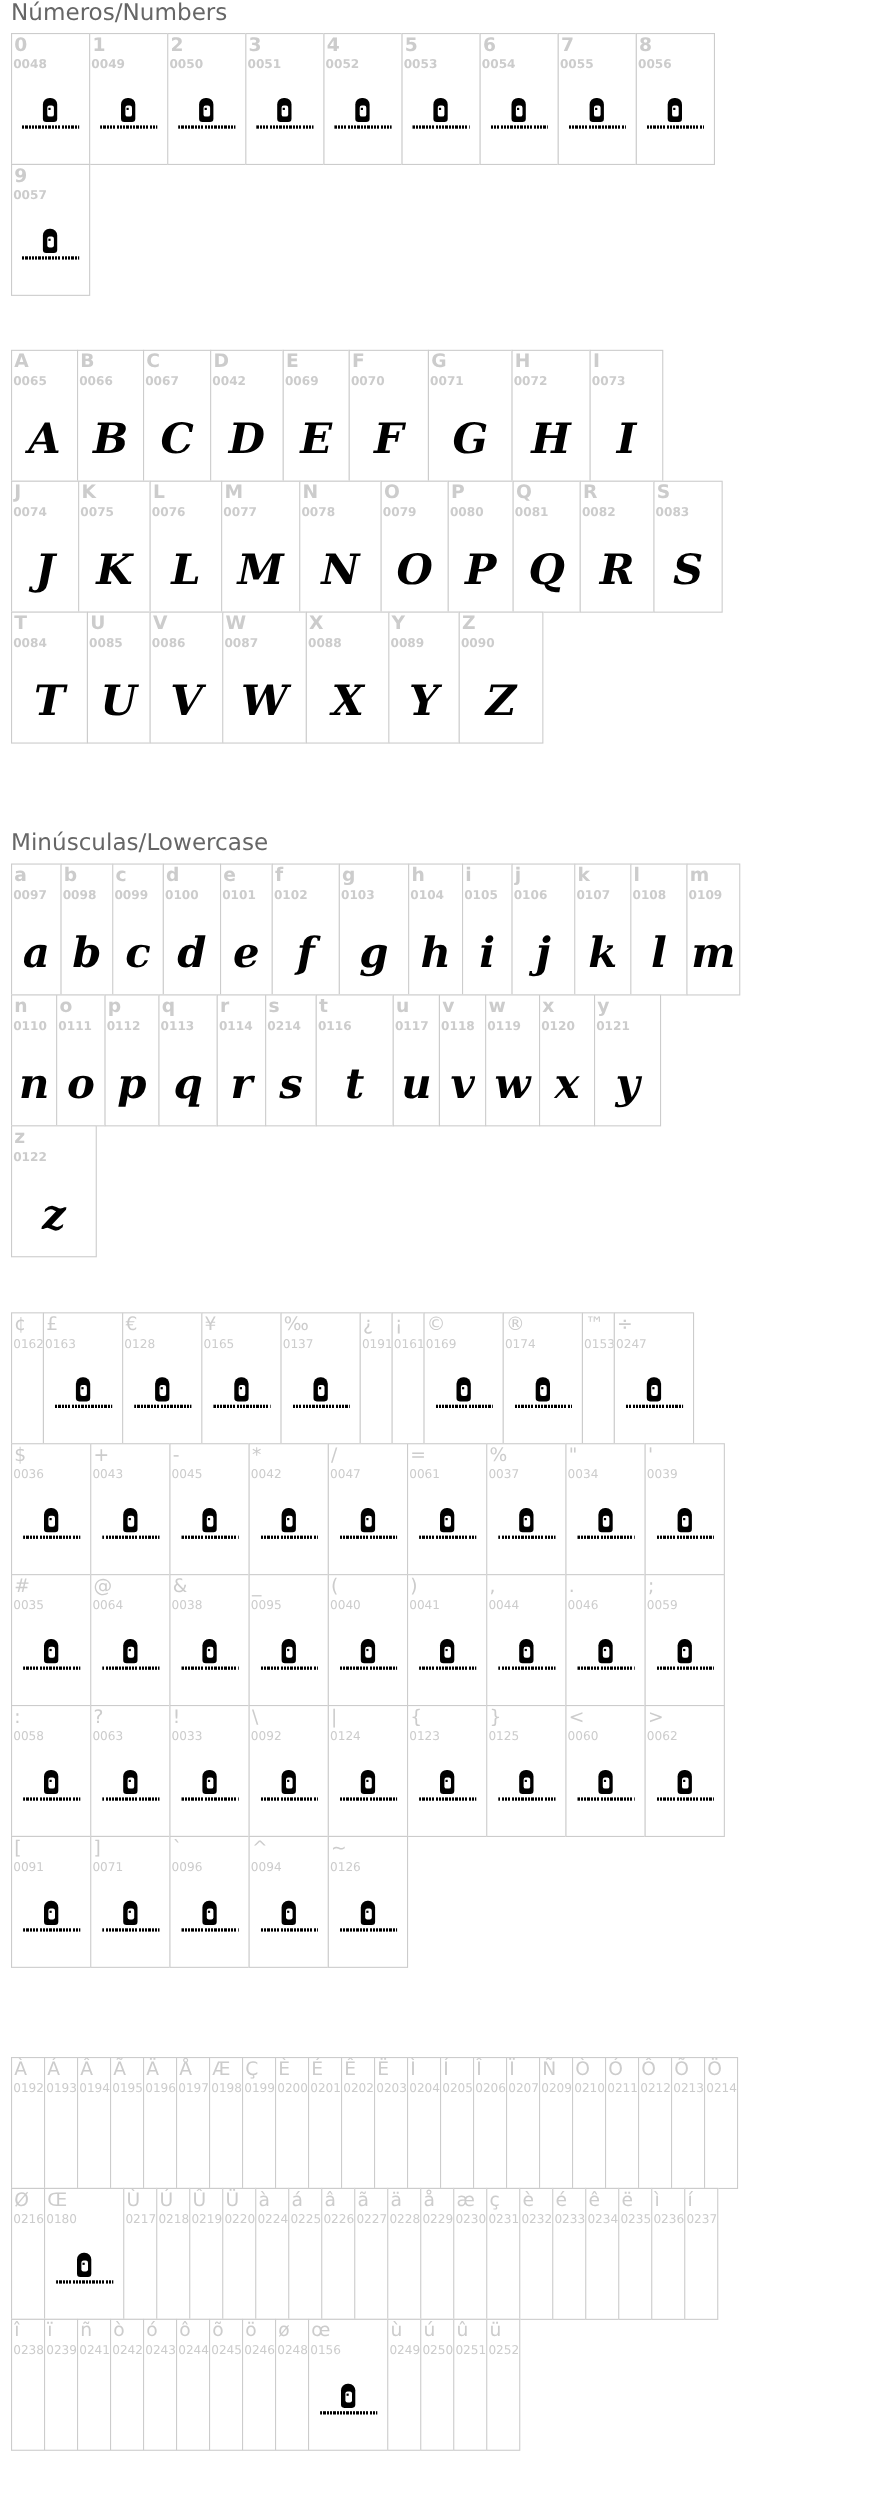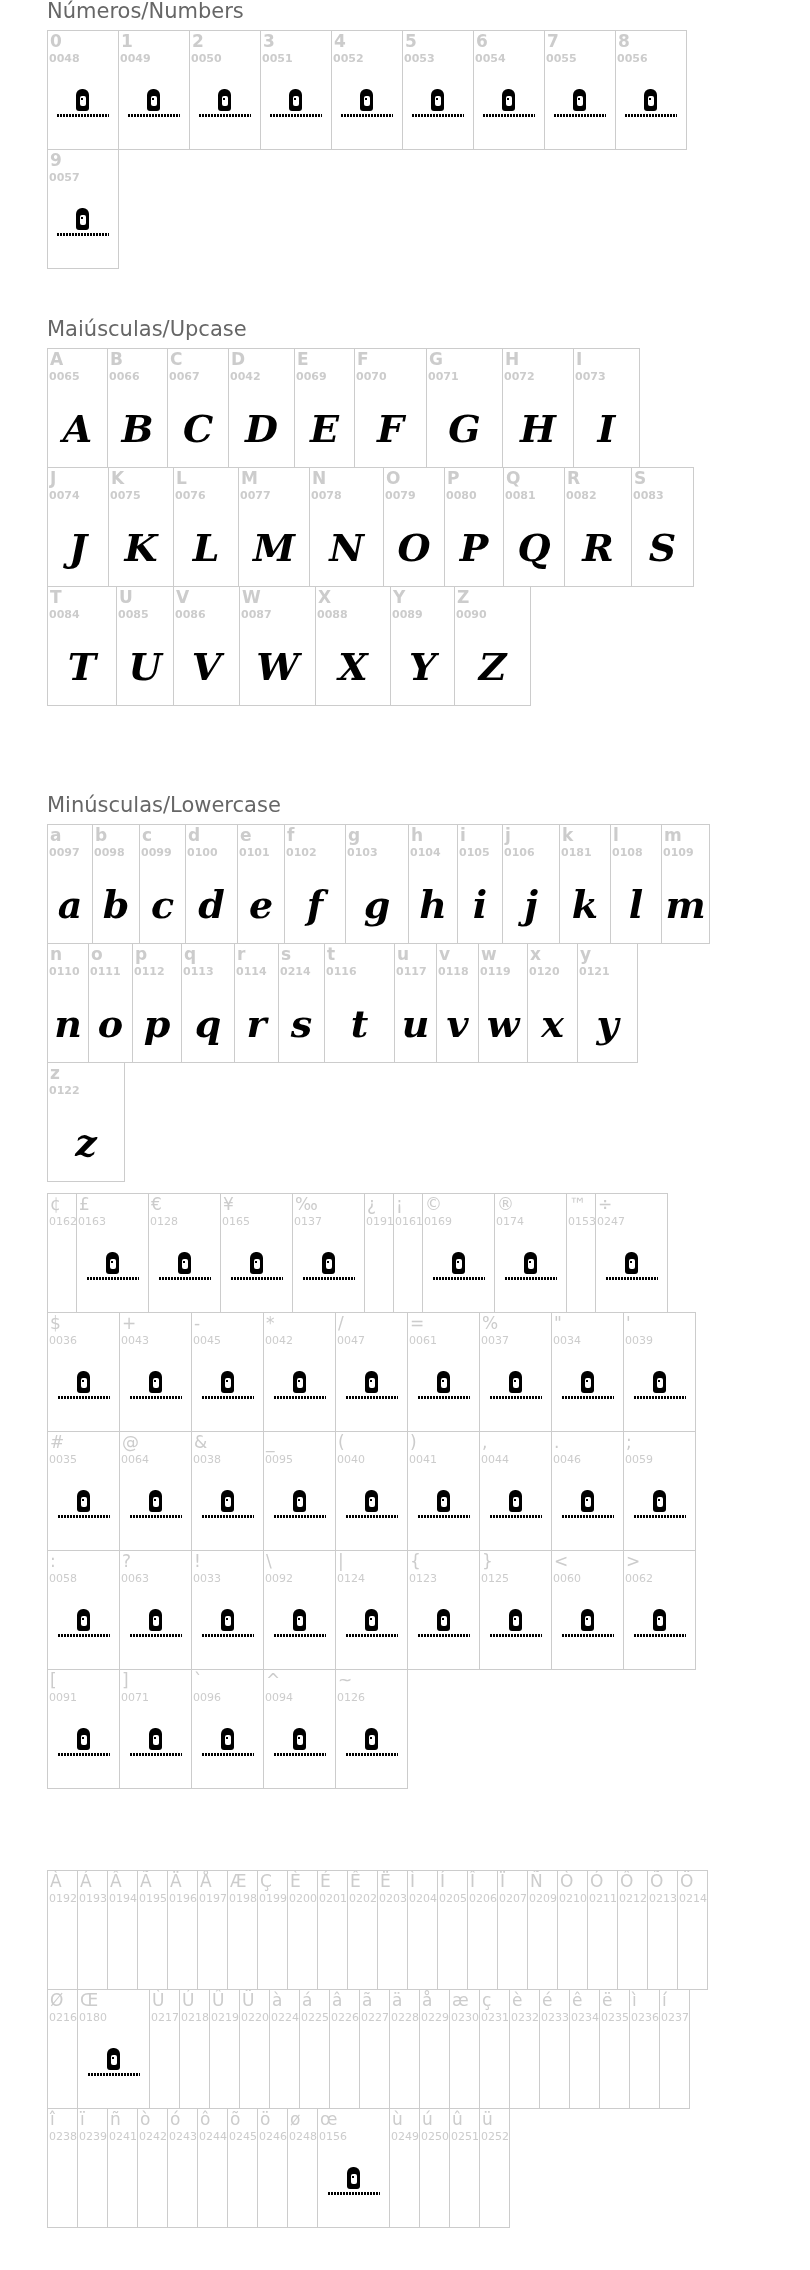--- a/index.html
+++ b/index.html
@@ -1,17 +1,17 @@
 <!DOCTYPE html>
 <html><head>
 <meta charset="utf-8">
 <style>
   html, body { margin:0; padding:0; background:#fff; }
   body { width:810px; height:2270px; position:relative; font-family:"DejaVu Sans", sans-serif; overflow:hidden; }
-  .section { position:absolute; left:10px;margin-left:37px; }
+  .section { position:absolute; left:10px; }
   .section h2 { margin:0; font-weight:normal; font-size:21px; color:#666; font-family:"DejaVu Sans", sans-serif; height:30px; line-height:22px; }
   .grid-row { display:flex; }
   .cell { box-sizing:border-box; border:1px solid #ccc; margin-right:-1px; margin-bottom:-1px; height:120px; position:relative; overflow:hidden; background:#fff; }
   .cell .ch { position:absolute; left:2px; top:1px; font-size:17px; font-weight:bold; color:#ccc; line-height:19px; font-family:"DejaVu Sans", sans-serif; }
   .cell .code { position:absolute; left:1px; top:21px; font-size:11px; font-weight:bold; color:#ccc; line-height:13px; letter-spacing:0; font-family:"DejaVu Sans", sans-serif; }
   .cell.thin .ch { font-weight:normal; }
   .cell.thin .code { font-weight:normal; }
   .glyph { position:absolute; left:0; right:0; top:50px; text-align:center; font-family:"DejaVu Serif", serif; font-style:italic; font-weight:bold; font-size:38px; color:#000; line-height:60px; }
   .logo { position:absolute; left:50%; top:58px; transform:translateX(-50%); width:52px; height:34px; }
   .logo .head { position:absolute; left:19px; top:0; width:13px; height:22px; background:#000; border-radius:6px 6px 3px 3px; }
@@ -125,21 +125,20 @@
             <div class="head"></div>
             <div class="face"></div>
             <div class="eye"></div>
             <div class="txt"></div>
           </div>
         </div>
       </div>
     </div>
 </div>
 <div class="section" style="top: 318px;">
-  <h2>Maiúsculas/Upcase</h2>
   <div class="grid">
       <div class="grid-row">
         <div class="cell" style="width: 61px;">
           <span class="ch">A</span>
           <span class="code">0065</span>
           <div class="glyph">A</div>
         </div>
         <div class="cell" style="width: 61px;">
           <span class="ch">B</span>
           <span class="code">0066</span>
@@ -265,21 +264,21 @@
           <div class="glyph">Y</div>
         </div>
         <div class="cell" style="width: 77px;">
           <span class="ch">Z</span>
           <span class="code">0090</span>
           <div class="glyph">Z</div>
         </div>
       </div>
     </div>
 </div>
-<div class="section" style="top: 794px;">
+<div class="section" style="top: 755px;">
   <h2>Minúsculas/Lowercase</h2>
   <div class="grid">
       <div class="grid-row">
         <div class="cell" style="width: 46px;">
           <span class="ch">a</span>
           <span class="code">0097</span>
           <div class="glyph">a</div>
         </div>
         <div class="cell" style="width: 48px;">
           <span class="ch">b</span>
@@ -321,21 +320,21 @@
           <span class="code">0105</span>
           <div class="glyph">i</div>
         </div>
         <div class="cell" style="width: 58px;">
           <span class="ch">j</span>
           <span class="code">0106</span>
           <div class="glyph">j</div>
         </div>
         <div class="cell" style="width: 52px;">
           <span class="ch">k</span>
-          <span class="code">0181</span>
+          <span class="code">0107</span>
           <div class="glyph">k</div>
         </div>
         <div class="cell" style="width: 52px;">
           <span class="ch">l</span>
           <span class="code">0108</span>
           <div class="glyph">l</div>
         </div>
         <div class="cell" style="width: 49px;">
           <span class="ch">m</span>
           <span class="code">0109</span>

